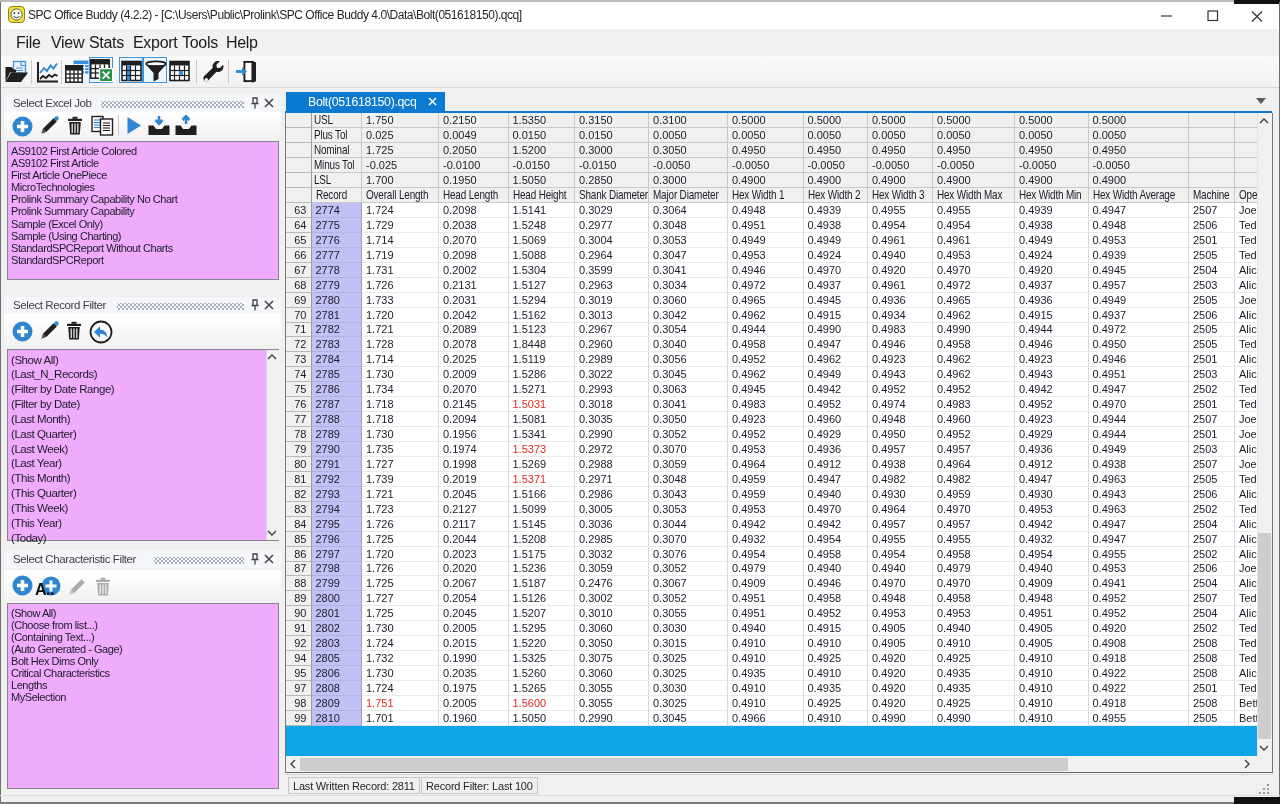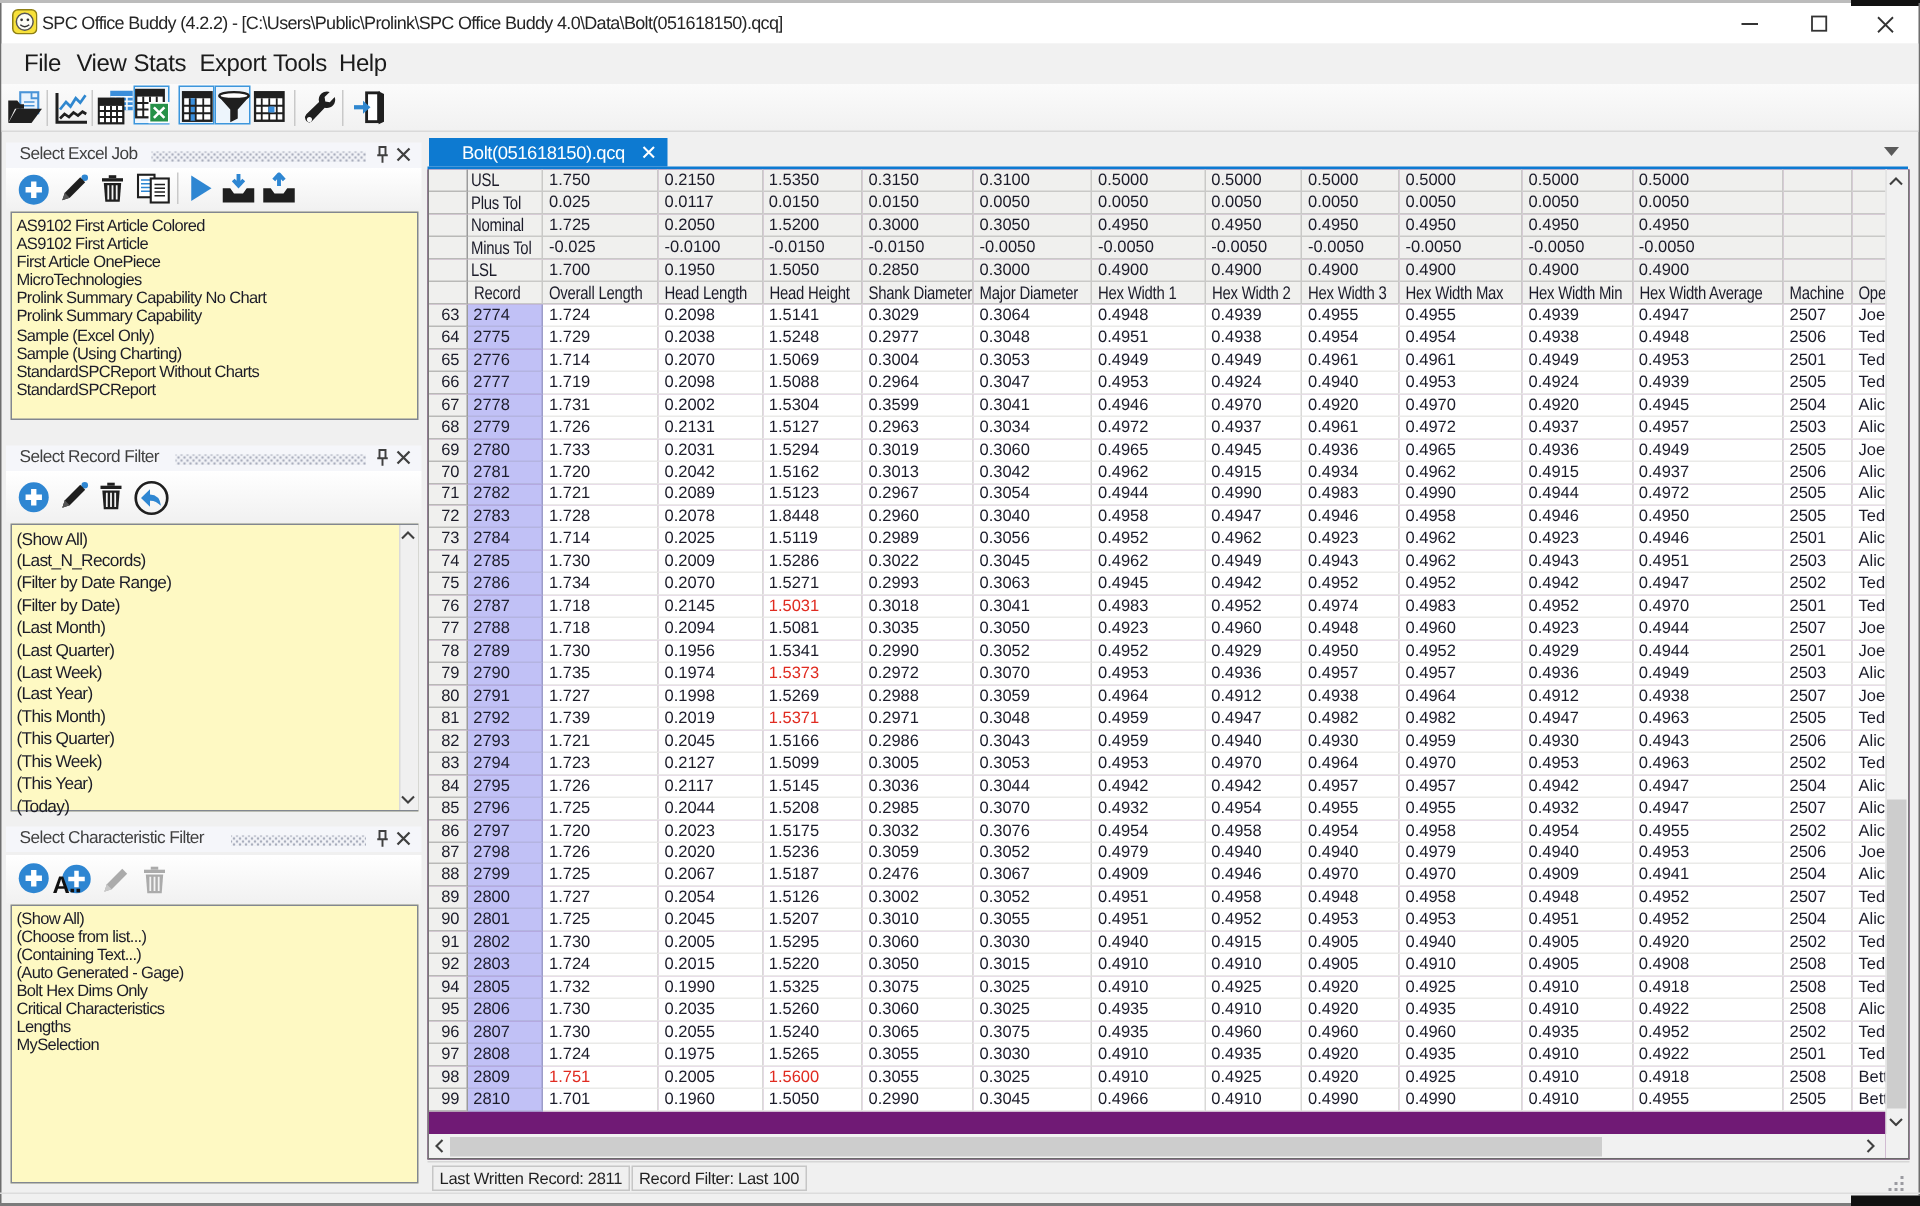--- a/index.html
+++ b/index.html
@@ -17,32 +17,32 @@
 #toolbar { left:1px; top:56px; width:1278px; height:32px; background:linear-gradient(#fbfbfb,#f1f1f1); border-bottom:1px solid #d9d9d9; }
 .tsep { position:absolute; top:4px; width:1px; height:24px; background:#c9c9c9; }
 .tbox { position:absolute; top:1px; width:24px; height:26px; border:1px solid #3c96dc; background:#edf5fc; }
 
 .ptitle { left:4px; width:277px; height:17px; background:#f5f6fa; }
 .ptitle .cap { position:absolute; left:9px; top:2px; font-size:11.5px; letter-spacing:-0.4px; color:#404040; }
 .pdots { position:absolute; top:6px; height:7px;
   background-image:radial-gradient(circle,#a9aebd 0.85px,rgba(0,0,0,0) 1.1px),radial-gradient(circle,#a9aebd 0.85px,rgba(0,0,0,0) 1.1px);
   background-size:4px 4px; background-position:0 0,2px 2px; }
 .ptools { left:4px; width:277px; background:linear-gradient(#ffffff,#f1f1f1); }
-.plist { left:7px; width:272px; background:#fef9c3; border:1px solid #828790; color:#1c1c28; }
+.plist { left:7px; width:272px; background:#f0abfc; border:1px solid #828790; color:#1c1c28; }
 .plist div { padding-left:3px; white-space:nowrap; overflow:hidden; }
 #p1list div { height:12.2px; line-height:12.4px; font-size:11px; letter-spacing:-0.45px; }
 #p2list div { height:14.85px; line-height:15px; font-size:11.5px; letter-spacing:-0.45px; }
 #p3list div { height:12.1px; line-height:12.3px; font-size:11px; letter-spacing:-0.45px; }
 
 #p2sb { left:265.5px; top:349.5px; width:13px; height:190.5px; background:#f0f0f0; border-left:1px solid #dadada; }
 
 #tab { left:286px; top:92px; width:159px; height:19px; background:#0d7ad1; color:#fff; font-size:12.3px; letter-spacing:-0.3px; }
 #tabline { left:285px; top:111px; width:987px; height:2px; background:#0d7ad1; }
 
-#gridwrap { left:285px; top:113px; width:988px; height:660px; border-left:1px solid #777; border-right:1px solid #777; border-bottom:1px solid #6a6a6a; background:#701a75; }
+#gridwrap { left:285px; top:113px; width:988px; height:660px; border-left:1px solid #777; border-right:1px solid #777; border-bottom:1px solid #6a6a6a; background:#0ea5e9; }
 table.grid { border-collapse:separate; border-spacing:0; table-layout:fixed; width:971px; }
 table.grid td { font-size:11px; color:#1c1c2a; padding:0 0 0 4px; white-space:nowrap; overflow:hidden; vertical-align:middle; }
 .colrow td { padding-left:2px; }
 td.lab { padding-left:2px !important; }
 span.ch { display:inline-block; transform:scaleX(0.815); transform-origin:0 60%; font-size:12.2px; letter-spacing:-0.2px; line-height:14px; white-space:nowrap; }
 .tolrow td, .colrow td { height:15px; background:#f0f0ee; border-right:1px solid #c9c9c7; border-bottom:1px solid #c9c9c7; }
 .tolrow td.rn, .colrow td.rn { border-right:1px solid #9b9b9b; }
 .datarow td { height:14.95px; background:#fff; border-right:1px solid #d9d9d7; border-bottom:1px solid #eaeae8; }
 td.rn { text-align:center; padding:0 6px 0 0; background:#f0f0ee !important; border-right:1px solid #9b9b9b !important; border-bottom:1px solid #b9b9b7 !important; }
 td.rec { background:#c1c1f6 !important; border-right:1px solid #9c9cc8 !important; border-bottom:1px solid #b4b4e0 !important; padding-left:3px; }
@@ -414,21 +414,21 @@
           <td class="hv">0.5000</td>
           <td class="hv">0.5000</td>
           <td class="hv">0.5000</td>
           <td class="hv"></td>
           <td class="hv"></td>
         </tr>
         <tr class="tolrow">
           <td class="rn"></td>
           <td class="lab"><span class="ch">Plus Tol</span></td>
           <td class="hv">0.025</td>
-          <td class="hv">0.0117</td>
+          <td class="hv">0.0049</td>
           <td class="hv">0.0150</td>
           <td class="hv">0.0150</td>
           <td class="hv">0.0050</td>
           <td class="hv">0.0050</td>
           <td class="hv">0.0050</td>
           <td class="hv">0.0050</td>
           <td class="hv">0.0050</td>
           <td class="hv">0.0050</td>
           <td class="hv">0.0050</td>
           <td class="hv"></td>
@@ -1038,37 +1038,20 @@
           <td class="dv">0.3060</td>
           <td class="dv">0.3025</td>
           <td class="dv">0.4935</td>
           <td class="dv">0.4910</td>
           <td class="dv">0.4920</td>
           <td class="dv">0.4935</td>
           <td class="dv">0.4910</td>
           <td class="dv">0.4922</td>
           <td class="dv">2508</td>
           <td class="dv op">Alice</td>
-        </tr>
-        <tr class="datarow">
-          <td class="rn">96</td>
-          <td class="rec">2807</td>
-          <td class="dv">1.730</td>
-          <td class="dv">0.2055</td>
-          <td class="dv">1.5240</td>
-          <td class="dv">0.3065</td>
-          <td class="dv">0.3075</td>
-          <td class="dv">0.4935</td>
-          <td class="dv">0.4960</td>
-          <td class="dv">0.4960</td>
-          <td class="dv">0.4960</td>
-          <td class="dv">0.4935</td>
-          <td class="dv">0.4952</td>
-          <td class="dv">2502</td>
-          <td class="dv op">Ted</td>
         </tr>
         <tr class="datarow">
           <td class="rn">97</td>
           <td class="rec">2808</td>
           <td class="dv">1.724</td>
           <td class="dv">0.1975</td>
           <td class="dv">1.5265</td>
           <td class="dv">0.3055</td>
           <td class="dv">0.3030</td>
           <td class="dv">0.4910</td>

